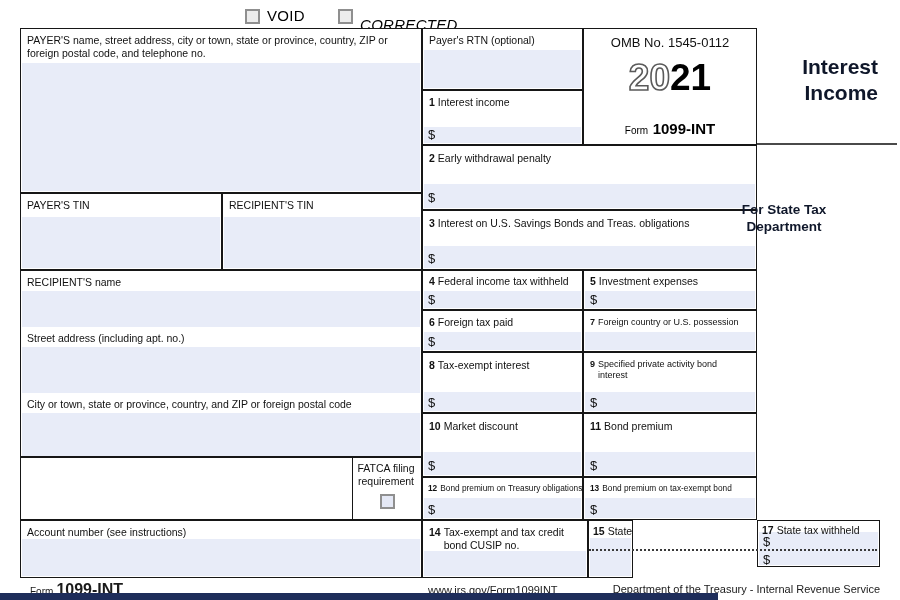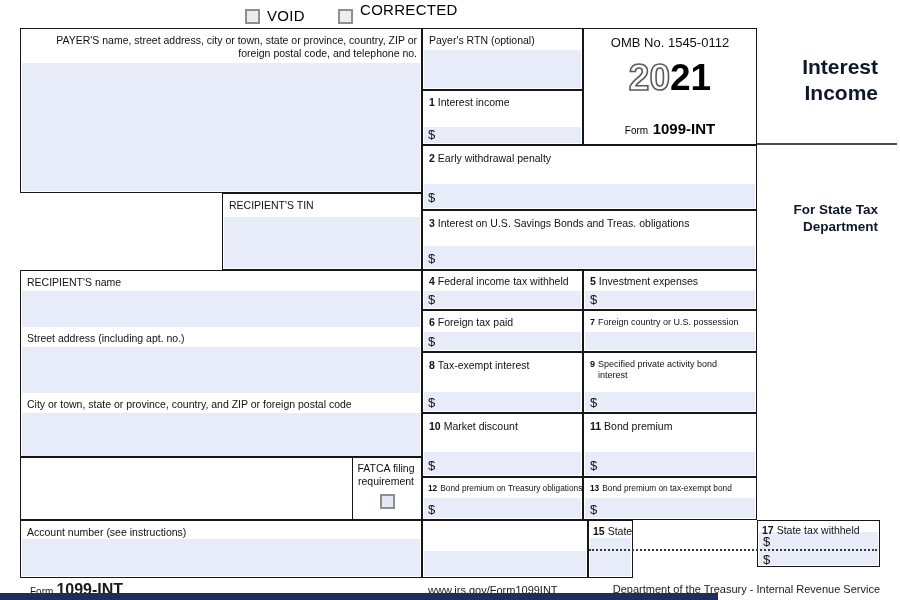--- a/index.html
+++ b/index.html
@@ -13,48 +13,52 @@
   .sm { font-size:9px; line-height:10.5px; }
   .xs { font-size:8.3px; line-height:10px; white-space:nowrap; }
   .fill { position:absolute; background:var(--fill); }
   .dollar { position:absolute; font-size:13px; color:var(--ink); }
   .cb { position:absolute; width:15px; height:15px; border:2px solid #8f8f8f; background:#ececec; }
   .cb.blue { background:#e4e8f5; }
   .toplab { position:absolute; font-size:15px; color:#000; letter-spacing:0.3px; }
   .rightblock { position:absolute; left:690px; width:188px; text-align:right; color:#0f172a; }
   .title { font-size:21px; font-weight:bold; line-height:26px; }
   .copy { font-size:15px; font-weight:bold; }
-  .forstate { font-size:13.5px; font-weight:bold; line-height:17px; }
+  .forstate { font-size:13.5px; font-weight:bold; line-height:17px;text-align:center; }
   .omb-txt { position:absolute; top:6px; left:0; right:0; text-align:center; font-size:13px; color:var(--ink); }
   .year { position:absolute; top:28px; left:0; right:0; text-align:center; font-size:37px; font-weight:bold; color:#000; }
   .year .outline { color:#fff; -webkit-text-stroke:1.6px #5a5a5a; }
   .formline { position:absolute; bottom:6px; left:0; right:0; text-align:center; color:#000; }
   .formline .w { font-size:10px; }
   .formline b { font-size:15px; }
   .footer-txt { position:absolute; font-size:11px; color:#1a1a1a; }
   .dashline { position:absolute; border-top:2px dotted #3a3a3a; }
   .extline { position:absolute; height:2px; background:#4a4a4a; }
   .fatca-wrap { position:absolute; text-align:center; font-size:10.5px; line-height:13px; color:var(--ink); }
   .bottom-bar { position:absolute; background:#1e2d5a; }
 </style>
 </head>
 <body>
 
 <div id="page">
 
   <span class="cb" style="left:245px; top:9px;"></span>
   <span class="toplab" style="left:267px; top:7px;">VOID</span>
   <span class="cb" style="left:338px; top:9px;"></span>
-  <span class="toplab" style="left:360px; top:1px;">CORRECTED</span>
-
-  <div class="cell" style="left:20px; top:28px; width:402px; height:165px;text-align:right;">
+  <span class="toplab" style="left:360px; top:16px;font-style:italic;">CORRECTED</span>
+
+  <div class="cell" style="left:20px; top:28px; width:402px; height:165px;">
     <div class="fill" style="left:1px; right:1px; top:34px; bottom:1px;"></div>
     <div class="lab" style="left:6px; top:5px; width:390px;">PAYER'S name, street address, city or town, state or province, country, ZIP or foreign postal code, and telephone no.</div>
   </div>
 
+  <div class="cell" style="left:20px; top:193px; width:202px; height:77px;">
+    <div class="fill" style="left:1px; right:1px; top:23px; bottom:1px;"></div>
+    <div class="lab" style="left:6px; top:5px;">PAYER'S TIN</div>
+  </div>
 
   <div class="cell" style="left:222px; top:193px; width:200px; height:77px;">
     <div class="fill" style="left:1px; right:1px; top:23px; bottom:1px;"></div>
     <div class="lab" style="left:6px; top:5px;">RECIPIENT'S TIN</div>
   </div>
 
   <div class="cell" style="left:20px; top:270px; width:402px; height:187px;">
     <div class="lab" style="left:6px; top:5px;">RECIPIENT'S name</div>
     <div class="fill" style="left:1px; right:1px; top:20px; height:36px;"></div>
     <div class="lab" style="left:6px; top:61px;">Street address (including apt. no.)</div>
@@ -199,20 +203,24 @@
     <div class="fill" style="left:1px; right:1px; bottom:1px; height:20px;"></div>
     <div class="lab xs blabel" style="left:6px; top:5px;">
         <b>13</b>
         <span>Bond premium on tax-exempt bond</span>
       </div>
     <div class="dollar" style="left:6px; bottom:2px;">$</div>
   </div>
 
   <div class="cell" style="left:422px; top:520px; width:166px; height:58px;">
     <div class="fill" style="left:1px; right:1px; bottom:1px; height:25px;"></div>
+    <div class="lab blabel" style="left:6px; top:5px; width:150px;">
+        <b>14</b>
+        <span>Tax-exempt and tax credit bond CUSIP no.</span>
+      </div>
   </div>
 
   <div class="cell" style="left:588px; top:520px; width:45px; height:58px;">
     <div class="fill" style="left:1px; right:1px; top:17px; bottom:1px;"></div>
     <div class="lab blabel" style="left:4px; top:4px; white-space:nowrap;">
         <b>15</b>
         <span>State</span>
       </div>
   </div>
 

